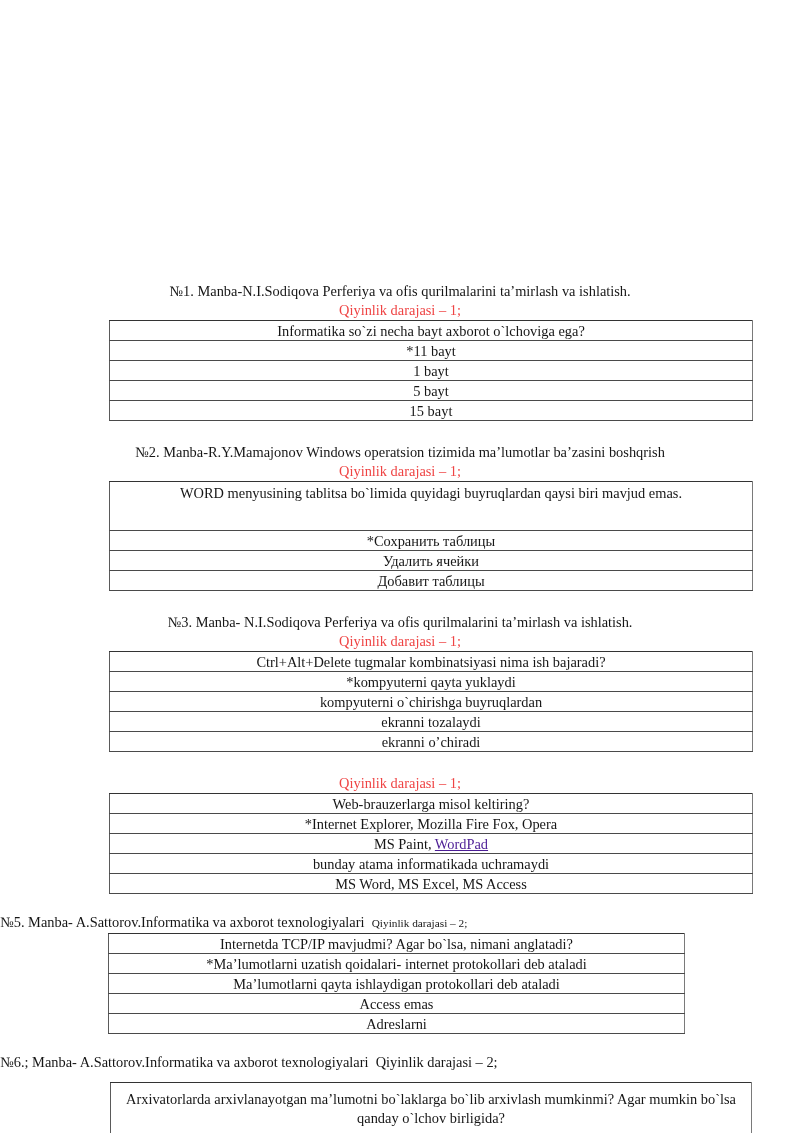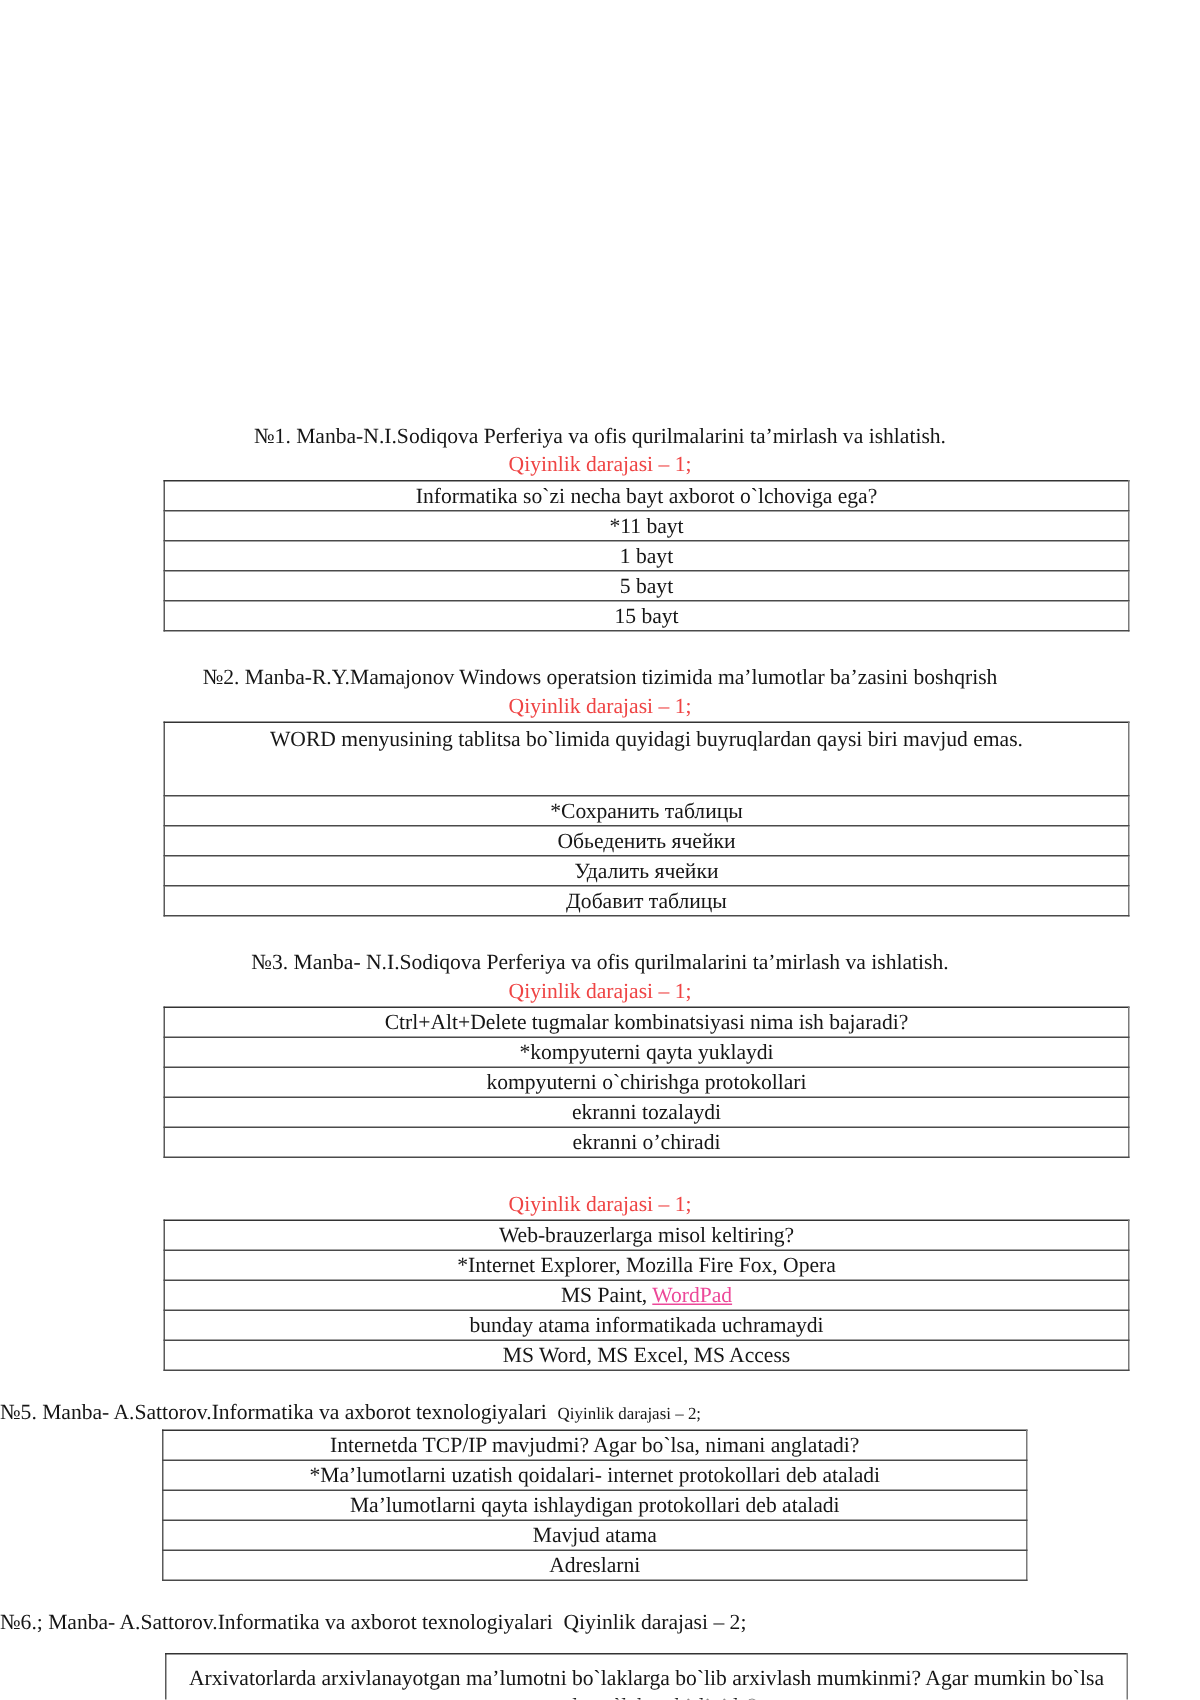--- a/index.html
+++ b/index.html
@@ -98,21 +98,21 @@
     padding-top: 2px;
   }
   table.qtable td.tall2 {
     height: 44px;
     vertical-align: middle;
     padding: 4px 6px;
     line-height: 19px;
   }
 
   a.wordpad-link {
-    color: #ec4899;
+    color: #4c1d95;
     text-decoration: underline;
   }
 
   .gap-sm { height: 10px; }
   .gap-md { height: 19px; }
   .gap-lg { height: 22px; }
 
   .watermark {
     position: absolute;
     left: 0; top: 0;
@@ -171,23 +171,20 @@
       <div class="qheader-line2">Qiyinlik darajasi – 1;</div>
       <table class="qtable">
         <tbody>
             <tr>
           <td class="qtext tall">WORD menyusining tablitsa bo`limida quyidagi buyruqlardan qaysi biri mavjud emas.</td>
         </tr>
         <tr>
           <td>*Сохранить таблицы</td>
         </tr>
         <tr>
-          <td>Обьеденить ячейки</td>
-        </tr>
-        <tr>
           <td>Удалить ячейки</td>
         </tr>
         <tr>
           <td>Добавит таблицы</td>
         </tr>
       </tbody>
         </table>
     </div>
 
     <div class="gap-lg"></div>
@@ -197,21 +194,21 @@
       <div class="qheader-line2">Qiyinlik darajasi – 1;</div>
       <table class="qtable">
         <tbody>
             <tr>
           <td class="qtext">Ctrl+Alt+Delete tugmalar kombinatsiyasi nima ish bajaradi?</td>
         </tr>
         <tr>
           <td>*kompyuterni qayta yuklaydi</td>
         </tr>
         <tr>
-          <td>kompyuterni o`chirishga protokollari</td>
+          <td>kompyuterni o`chirishga buyruqlardan</td>
         </tr>
         <tr>
           <td>ekranni tozalaydi</td>
         </tr>
         <tr>
           <td>ekranni o’chiradi</td>
         </tr>
       </tbody>
         </table>
     </div>
@@ -250,21 +247,21 @@
             <tr>
           <td class="qtext">Internetda TCP/IP mavjudmi? Agar bo`lsa, nimani anglatadi?</td>
         </tr>
         <tr>
           <td>*Ma’lumotlarni uzatish qoidalari- internet protokollari deb ataladi</td>
         </tr>
         <tr>
           <td>Ma’lumotlarni qayta ishlaydigan protokollari deb ataladi</td>
         </tr>
         <tr>
-          <td>Mavjud atama</td>
+          <td>Access emas</td>
         </tr>
         <tr>
           <td>Adreslarni</td>
         </tr>
       </tbody>
         </table>
     </div>
 
     <div class="gap-md"></div>
 

